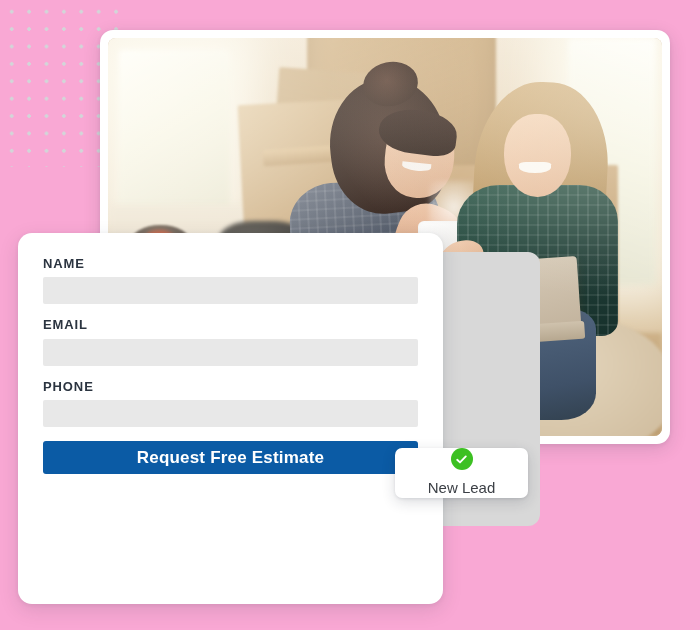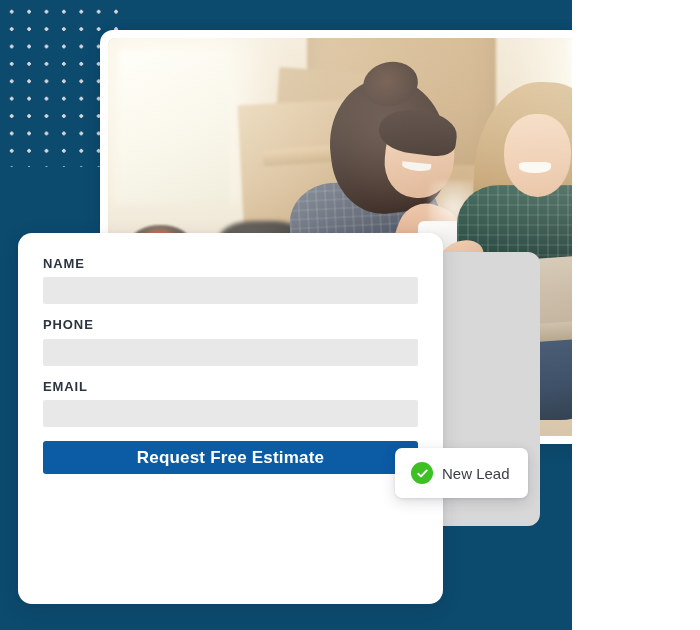--- a/index.html
+++ b/index.html
@@ -8,24 +8,24 @@
     padding: 0;
     background: #ffffff;
   }
   body {
     font-family: "Liberation Sans", sans-serif;
     -webkit-font-smoothing: antialiased;
   }
 
   #stage {
     position: relative;
-    width: 572px;
+    width: 700px;
     height: 630px;
     overflow: hidden;
-    background: #0c4a6e;
+    background: #f9a8d4;
   }
 
   
   .dot-grid {
     position: absolute;
     left: 0;
     top: 0;
     width: 128px;
     height: 167px;
     background-image: radial-gradient(#d3d5d8 1.7px, rgba(255,255,255,0) 1.9px);
@@ -367,20 +367,21 @@
     width: 133px;
     height: 50px;
     background: #ffffff;
     border-radius: 7px;
     display: flex;
     align-items: center;
     gap: 9px;
     padding: 0 16px;
     box-sizing: border-box;
     box-shadow: 0 4px 14px rgba(30,40,55,0.16), 0 1px 3px rgba(30,40,55,0.10);
+    flex-direction: column;
   }
   .check-circle {
     width: 22px;
     height: 22px;
     flex: 0 0 22px;
     border-radius: 50%;
     background: #3cc022;
     display: flex;
     align-items: center;
     justify-content: center;
@@ -440,26 +441,26 @@
   <div class="back-panel"></div>
 
   <div class="form-card">
 
     <div>
       <div class="field-label">NAME</div>
       <input class="field-input" type="text" placeholder="" style="">
     </div>
 
     <div>
-      <div class="field-label">PHONE</div>
+      <div class="field-label">EMAIL</div>
       <input class="field-input" type="text" placeholder="" style="">
     </div>
 
     <div>
-      <div class="field-label">EMAIL</div>
+      <div class="field-label">PHONE</div>
       <input class="field-input" type="text" placeholder="" style="">
     </div>
 
 
     <button class="submit-btn">Request Free Estimate</button>
   </div>
 
   <div class="lead-badge">
     <span class="check-circle">
       <svg width="13" height="13" viewBox="0 0 13 13" aria-hidden="true">

